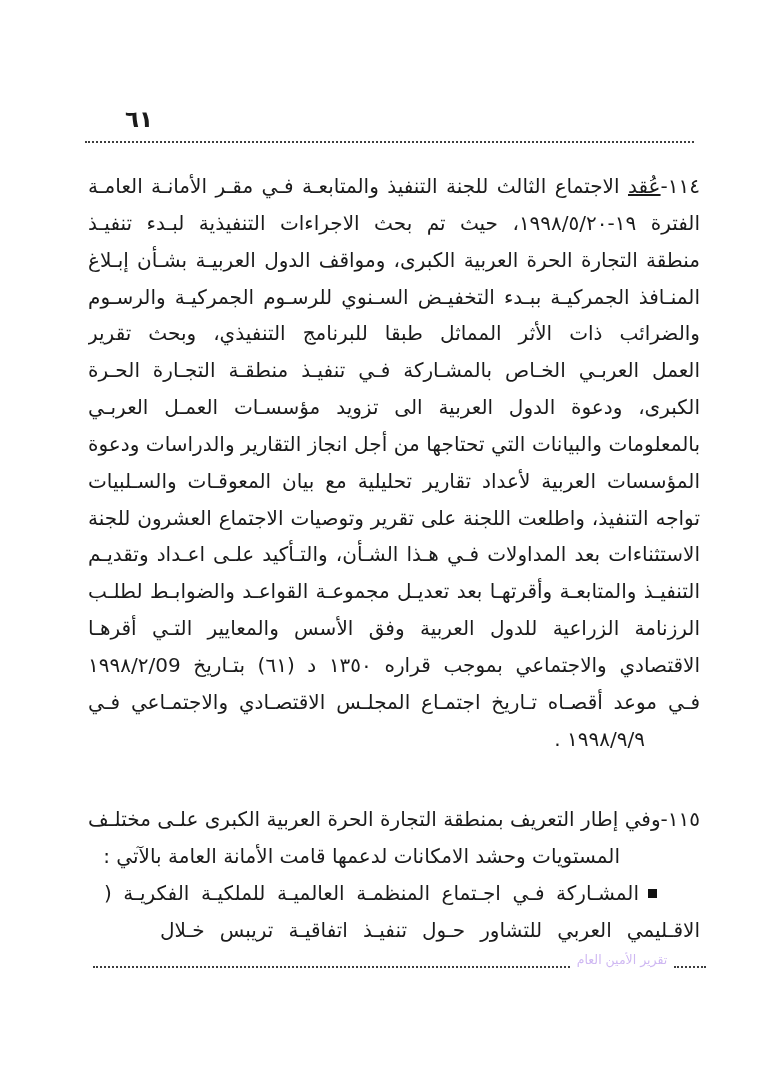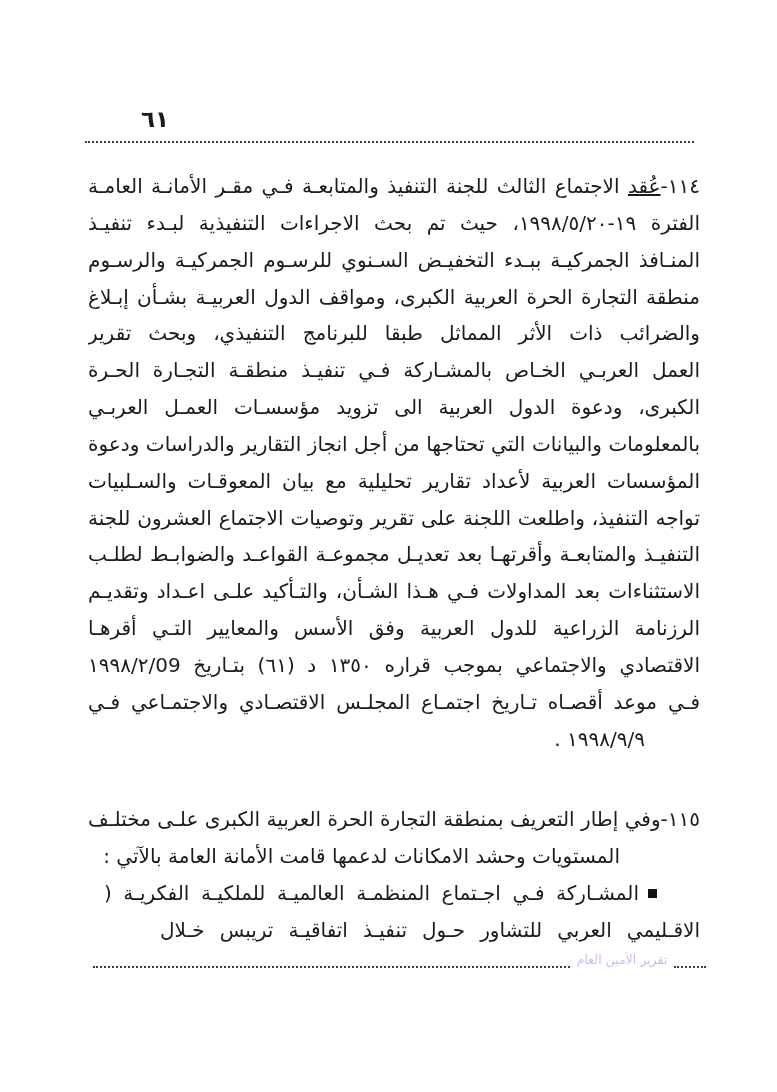--- a/index.html
+++ b/index.html
@@ -8,21 +8,21 @@
     width:777px;height:1092px;
     margin:0 auto;
     background:#ffffff;
     font-family:"DejaVu Sans",sans-serif;
     color:#1b1b1b;
     direction:rtl;
     overflow:hidden;
   }
   .pagenum{
     position:absolute;top:106px;left:109px;width:60px;
-    font-size:23px;font-weight:bold;text-align:right;
+    font-size:23px;font-weight:bold;text-align:center;
     letter-spacing:2px;
   }
   .rule{border-bottom:2px dotted #3d3d3d;height:0;}
   .rule-top{position:absolute;top:141px;left:85px;width:609px;}
   .para{
     position:absolute;left:88px;width:612px;
     font-size:20px;line-height:36.85px;
   }
   .para-114{top:168px;}
   .para-115{top:801px;}
@@ -56,30 +56,30 @@
 
 <div class="page">
 
   <div class="pagenum">٦١</div>
 
   <div class="rule rule-top"></div>
 
   <div class="para para-114">
     <div class="line"><span>١١٤-</span><span class="underline">عُقد</span><span> الاجتماع الثالث للجنة التنفيذ والمتابعـة فـي مقـر الأمانـة العامـة خـلال</span></div>
     <div class="line">الفترة ١٩-١٩٩٨/٥/٢٠، حيث تم بحث الاجراءات التنفيذية لبـدء تنفيـذ</div>
+    <div class="line">منطقة التجارة الحرة العربية الكبرى، ومواقف الدول العربيـة بشـأن إبـلاغ</div>
     <div class="line">المنـافذ الجمركيـة ببـدء التخفيـض السـنوي للرسـوم الجمركيـة والرسـوم</div>
-    <div class="line">منطقة التجارة الحرة العربية الكبرى، ومواقف الدول العربيـة بشـأن إبـلاغ</div>
     <div class="line">والضرائب ذات الأثر المماثل طبقا للبرنامج التنفيذي، وبحث تقرير مؤسسات</div>
     <div class="line">العمل العربـي الخـاص بالمشـاركة فـي تنفيـذ منطقـة التجـارة الحـرة العربيـة</div>
     <div class="line">الكبرى، ودعوة الدول العربية الى تزويد مؤسسـات العمـل العربـي المشـترك</div>
     <div class="line">بالمعلومات والبيانات التي تحتاجها من أجل انجاز التقارير والدراسات ودعوة</div>
     <div class="line">المؤسسات العربية لأعداد تقارير تحليلية مع بيان المعوقـات والسـلبيات التـي</div>
     <div class="line">تواجه التنفيذ، واطلعت اللجنة على تقرير وتوصيات الاجتماع العشرون للجنة</div>
+    <div class="line">الاستثناءات بعد المداولات فـي هـذا الشـأن، والتـأكيد علـى اعـداد وتقديـم</div>
     <div class="line">التنفيـذ والمتابعـة وأقرتهـا بعد تعديـل مجموعـة القواعـد والضوابـط لطلـب</div>
-    <div class="line">الاستثناءات بعد المداولات فـي هـذا الشـأن، والتـأكيد علـى اعـداد وتقديـم</div>
     <div class="line">الرزنامة الزراعية للدول العربية وفق الأسس والمعايير التـي أقرهـا المجلس</div>
     <div class="line">الاقتصادي والاجتماعي بموجب قراره ١٣٥٠ د (٦١) بتـاريخ ١٩٩٨/٢/09</div>
     <div class="line">فـي موعد أقصـاه تـاريخ اجتمـاع المجلـس الاقتصـادي والاجتمـاعي فـي</div>
     <div class="line align-right ind-55">١٩٩٨/٩/٩ .</div>
   </div>
 
   <div class="para para-115">
     <div class="line">١١٥-وفي إطار التعريف بمنطقة التجارة الحرة العربية الكبرى علـى مختلـف</div>
     <div class="line align-right ind-80">المستويات وحشد الامكانات لدعمها قامت الأمانة العامة بالآتي :</div>
     <div class="line bullet-first"><span class="bullet-sq"></span><span>المشـاركة فـي اجـتماع المنظمـة العالميـة للملكيـة الفكريـة ( الويبـو )</span></div>

